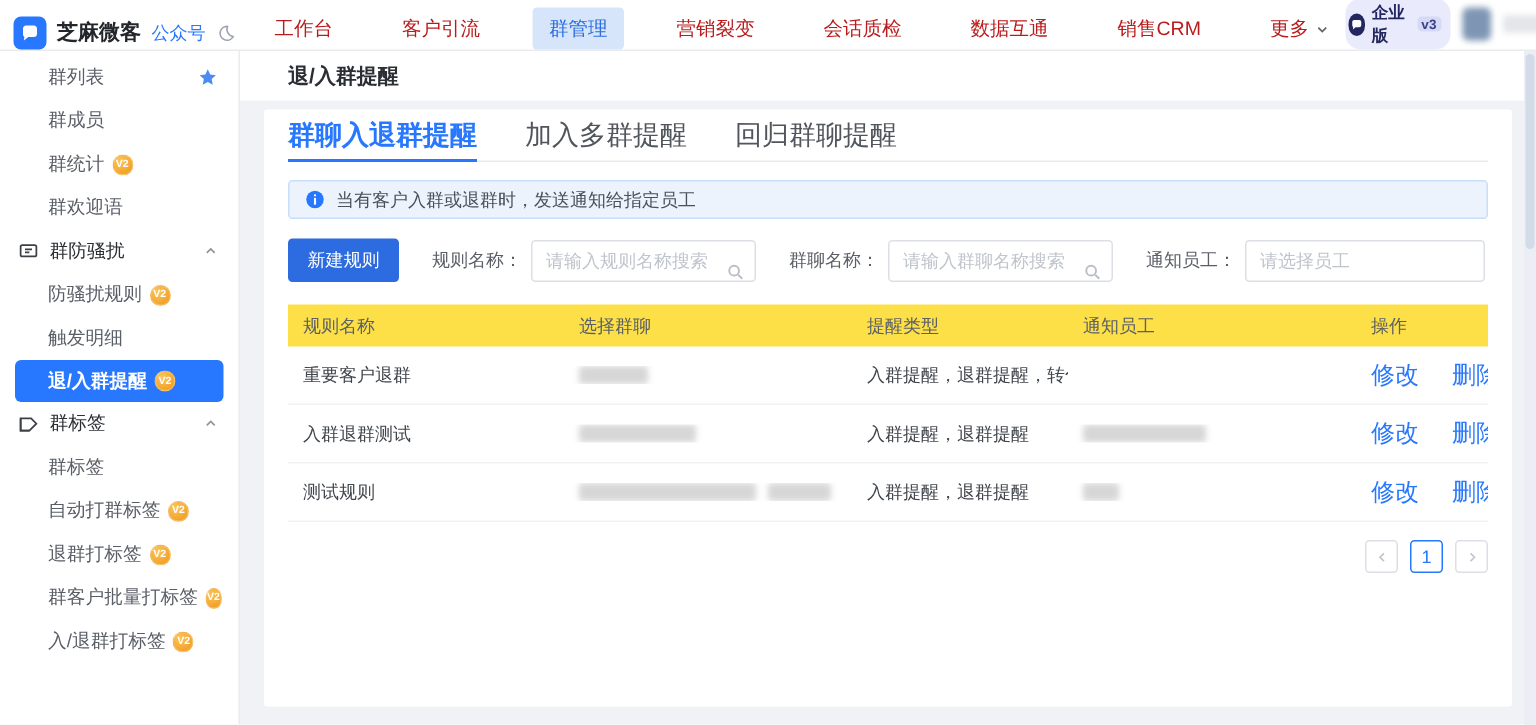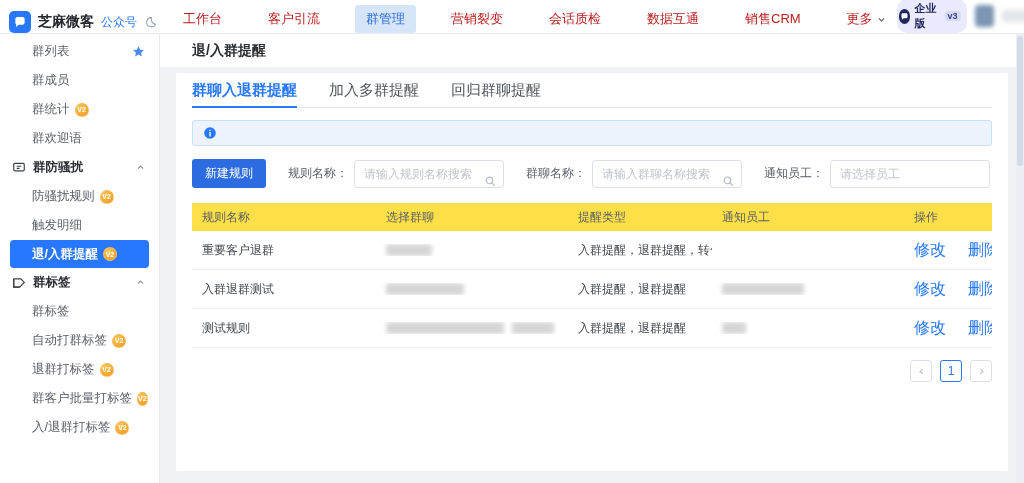--- a/index.html
+++ b/index.html
@@ -24,33 +24,33 @@
   .avatar-blob { width:22px; height:22px; border-radius:4px; background:#7e96b4; filter:blur(2px); }
   .name-blob { width:64px; height:12px; border-radius:2px; background:#e3e6ea; filter:blur(2px); }
 
   
   .content { display:flex; height:449px; position:relative; }
 
   
   .sidebar { width:160px; flex:0 0 160px; background:#fff; border-right:1px solid #e9ebef; padding-top:3px; }
   .side-item { height:29px; display:flex; align-items:center; padding:0 14px 0 32px; font-size:12.5px; color:#5a5e66; cursor:pointer; position:relative; }
   .side-item .lbl { white-space:nowrap; }
-  .side-section { padding-left:12px; color:#2b2e33; font-weight:bold; gap:7px; }
+  .side-section { padding-left:12px; color:#2b2e33; font-weight:normal; gap:7px; }
   .side-item .trail { margin-left:auto; display:flex; align-items:center; }
   .side-item.selected { margin:0 10px 0 10px; padding:0 8px 0 22px; height:28px; background:#2878ff; border-radius:4px; color:#fff; font-weight:bold; }
   .v2-badge { width:14px; height:14px; border-radius:50%; background:radial-gradient(circle at 35% 30%, #fbc65c, #ef9517); color:#fff; font-size:7px; font-weight:bold; display:inline-flex; align-items:center; justify-content:center; margin-left:5px; border:1px solid #fff3; }
 
   
   .main { flex:1; display:flex; flex-direction:column; min-width:0; }
   .page-header { height:33px; background:#fff; display:flex; align-items:center; padding-left:32px; }
   .page-title { font-size:14px; font-weight:bold; color:#2b2e33; }
   .card { margin:6px 16px 0 16px; background:#fff; border-radius:2px; padding:0 16px; height:398px; }
 
   .tabs { display:flex; gap:32px; border-bottom:1px solid #e6e9ee; height:35px; }
-  .tab { font-size:15px; color:#51565d; display:flex; align-items:center; cursor:pointer; position:relative; }
+  .tab { font-size:18px; color:#51565d; display:flex; align-items:center; cursor:pointer; position:relative; }
   .tab.active { color:#2878ff; font-weight:bold; }
   .tab.active::after { content:""; position:absolute; left:0; right:0; bottom:-1px; height:2px; background:#2878ff; }
 
   .banner { margin-top:12px; height:26px; background:#ecf3fd; border:1px solid #c9def9; border-radius:3px; display:flex; align-items:center; gap:7px; padding:0 10px; }
   .banner-text { font-size:12px; color:#4a5058; }
 
   .filters { margin-top:13px; display:flex; align-items:center; }
   .btn-primary { height:29px; padding:0 13px; background:#2d6ce0; color:#fff; font-size:12px; border:none; border-radius:3px; cursor:pointer; }
   .f-label { font-size:12px; color:#5a5e66; margin-left:22px; margin-right:6px; white-space:nowrap; }
   .f-input { position:relative; display:flex; align-items:flex-end; }
@@ -239,20 +239,21 @@
             <span>回归群聊提醒</span>
           </div>
       </div>
 
       <div class="banner">
         <svg width="14" height="14" viewBox="0 0 24 24">
             <circle cx="12" cy="12" r="10" fill="#2878ff"></circle>
             <rect x="10.8" y="6" width="2.4" height="2.4" rx="1" fill="#fff"></rect>
             <rect x="10.8" y="10" width="2.4" height="8" rx="1" fill="#fff"></rect>
           </svg>
+        <span class="banner-text">当有客户入群或退群时，发送通知给指定员工</span>
       </div>
 
       <div class="filters">
         <button class="btn-primary">新建规则</button>
 
         <span class="f-label">规则名称：</span>
         <span class="f-input">
           <input placeholder="请输入规则名称搜索" style="">
           <span class="mag">
             <svg width="13" height="13" viewBox="0 0 24 24" fill="none" stroke="#b9bec7" stroke-width="2.4">

